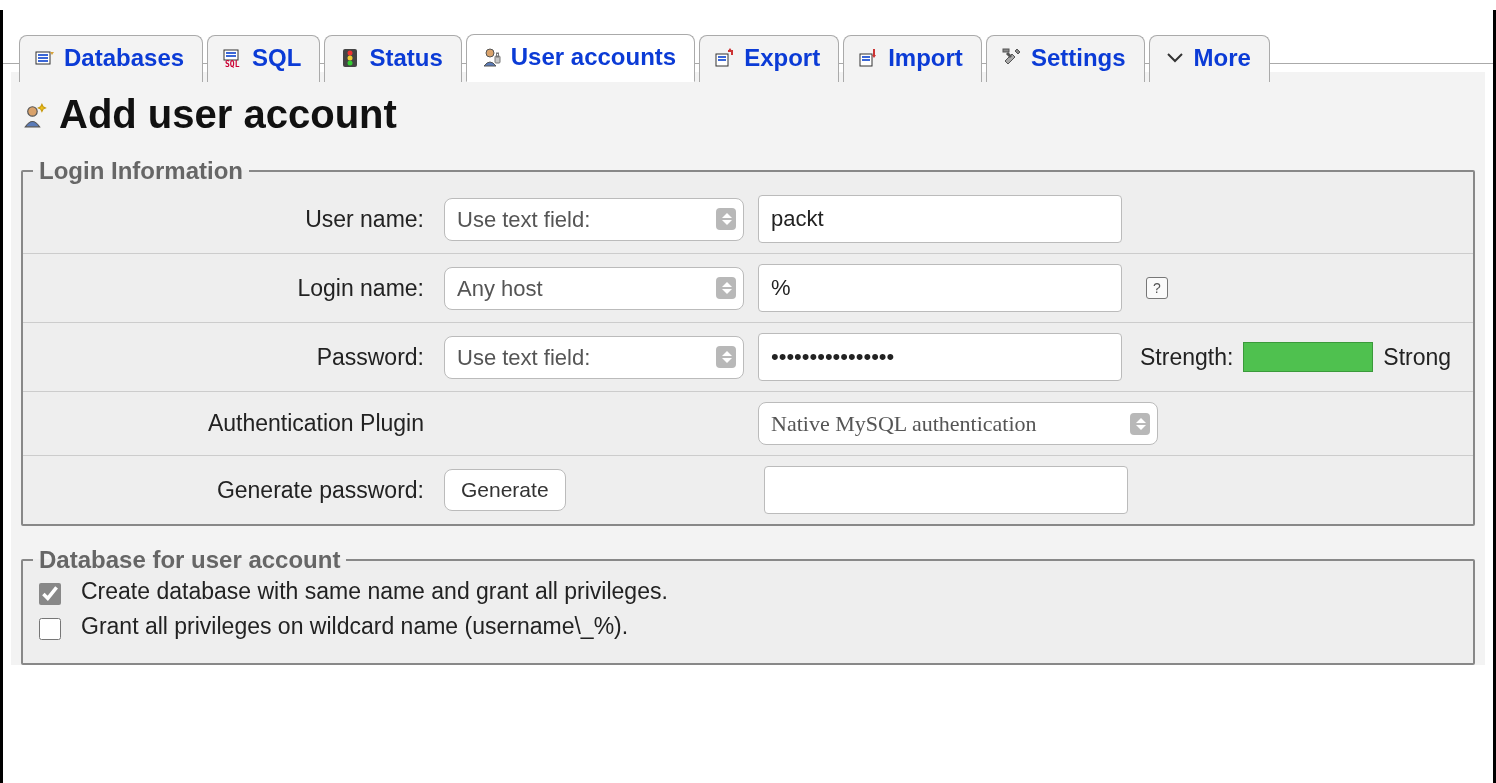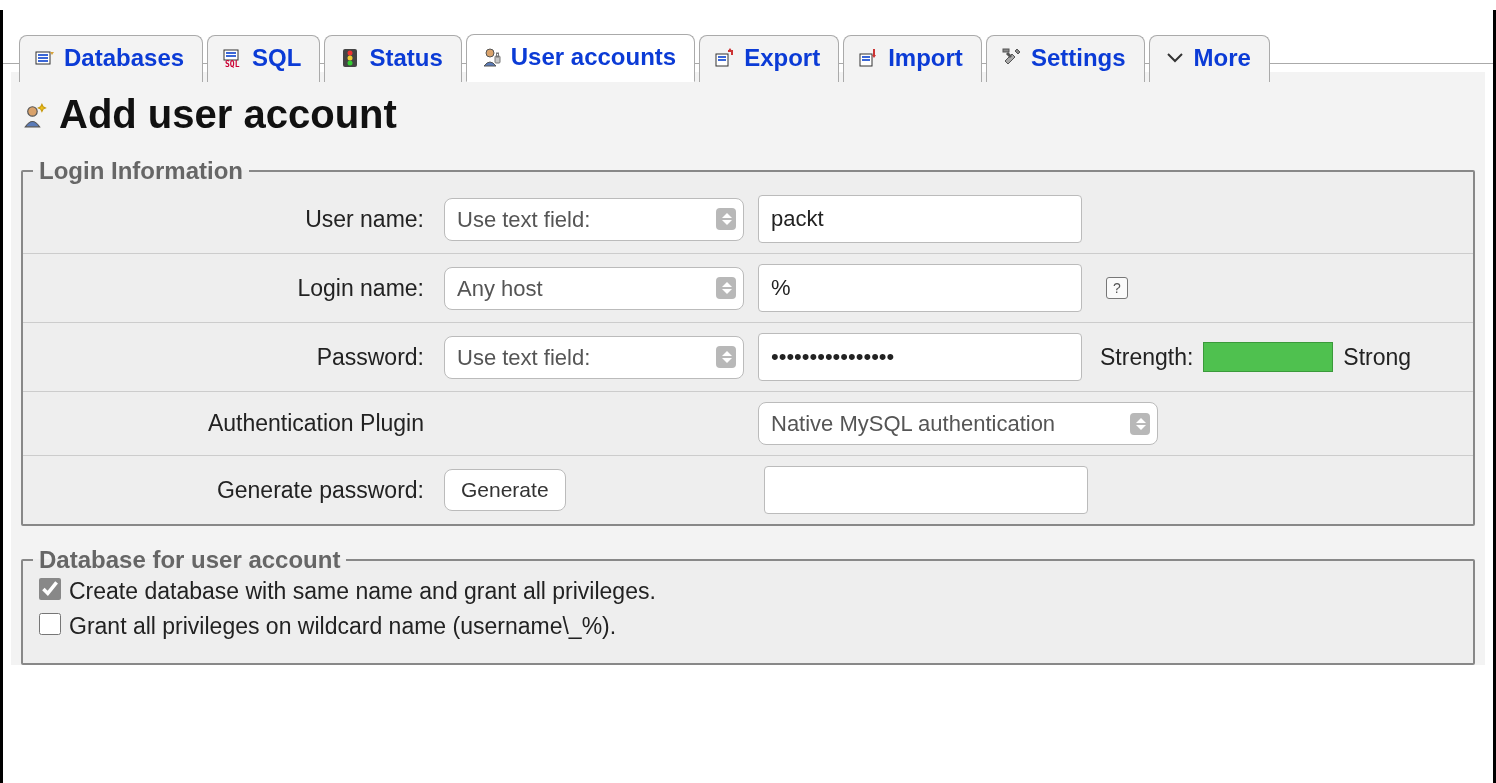--- a/index.html
+++ b/index.html
@@ -153,29 +153,29 @@
     .select-wrap .arrow-down {
       position: absolute;
       right: 12px;
       top: calc(50% + 1px);
       width: 0; height: 0;
       border-left: 5px solid transparent;
       border-right: 5px solid transparent;
       border-top: 5px solid #fff;
       z-index: 3;
     }
-    .select-wrap.wide .select { width: 400px; }
+    .select-wrap.wide .select { width: 400px; font-family: Liberation Serif, serif; }
 
     input[type="text"], input[type="password"] {
       border: 1px solid #bbb;
       border-radius: 4px;
       padding: 10px 12px;
       font-size: 22px;
       color: #222;
-      width: 324px;
+      width: 364px;
       background: #fff;
     }
     .help-icon {
       display: inline-flex;
       width: 22px; height: 22px;
       border: 1px solid #777;
       color: #555;
       align-items: center;
       justify-content: center;
       font-size: 14px;
@@ -204,22 +204,22 @@
       border-radius: 8px;
       background: #fff;
       padding: 8px 16px;
       font-size: 21px;
       color: #333;
       cursor: pointer;
     }
 
     .checkbox-row {
       display: flex;
-      align-items: flex-start;
-      gap: 8px;
+      align-items: flex-end;
+      gap: 20px;
       padding: 4px 16px;
       font-size: 23px;
       color: #222;
     }
     .checkbox-row input[type="checkbox"] {
       width: 22px;
       height: 22px;
       accent-color: #888;
     }
 

